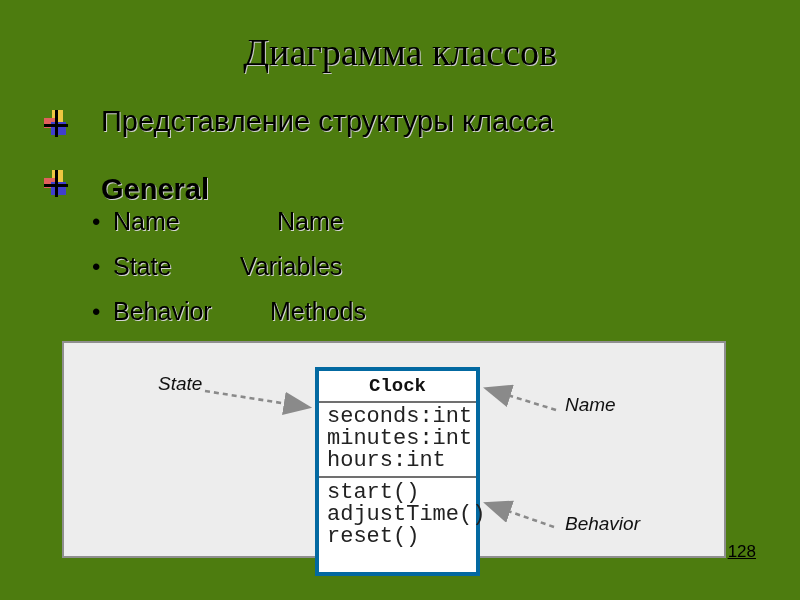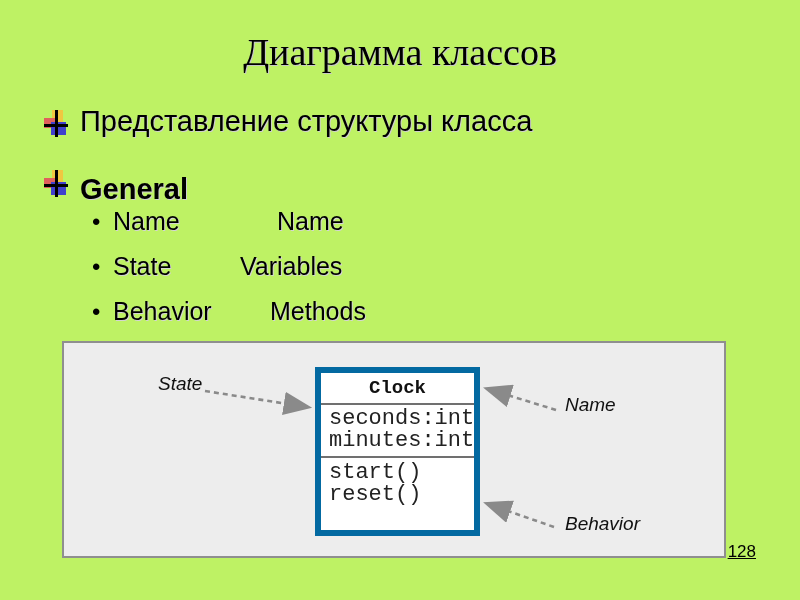--- a/index.html
+++ b/index.html
@@ -1,27 +1,27 @@
 <!DOCTYPE html>
 <html><head>
 <meta charset="utf-8">
 <style>
   html,body { margin:0; padding:0; background:#fff; }
   .slide {
-    position:relative; width:800px; height:600px; background:#bef264;
+    position:relative; width:800px; height:600px; background:#4d7c0f;
     font-family:"Liberation Sans", sans-serif; overflow:hidden;
   }
   .title {
     position:absolute; top:30px; left:0; width:100%; margin:0;
     text-align:center; font-family:"Liberation Serif", serif;
     font-weight:400; font-size:38px; color:#000;
     text-shadow:1px 1px 0 #c9c9c9;
   }
   
-  .l1 { position:absolute; left:44px; display:flex; align-items:center; }
+  .l1 { position:absolute; left:44px; display:flex; align-items:center;gap:21px; }
   .l1 .l1-text, .l1 .c1, .l1 .c2 {
     font-size:29px; color:#000; text-shadow:1px 1px 0 #cfcfcf; white-space:pre;
   }
   .l1-icon { width:24px; height:27px; margin-right:12px; flex:0 0 auto; position:relative; top:2px; }
   .row1 { top:105px; }
   .row2 { top:157px; }
   .row2 .c1, .row2 .c2 { font-weight:bold; }
   .row2 .c1 { width:192px;margin-top:16px; }
   .l2 { position:absolute; left:92px; display:flex; align-items:center; }
   .l2 .dot { width:21px; font-size:24px; color:#000; }
@@ -30,21 +30,21 @@
   .sub2 { top:252px; } .sub2 .c1 { width:127px; }
   .sub3 { top:297px; } .sub3 .c1 { width:157px; }
   
   .panel {
     position:absolute; left:62px; top:341px; width:664px; height:217px;
     background:#ededed; border:2px solid #8f8f8f; box-sizing:border-box;
   }
   .arrows { position:absolute; left:0; top:0; width:660px; height:213px; }
   .uml {
     position:absolute; left:251px; top:24px; width:165px;
-    background:#ffffff; border:6px solid #0369a1; box-sizing:border-box;
+    background:#ffffff; border:4px solid #0369a1; box-sizing:border-box;
   }
   .uml-title {
     height:30px; line-height:30px; text-align:center;
     font-family:"Liberation Mono", monospace; font-weight:bold; font-size:19px; color:#111;
     border-bottom:2px solid #707070;
   }
   .uml-attrs { border-bottom:2px solid #707070; padding:3px 0 4px 8px; }
   .uml-methods { padding:4px 0 24px 8px; }
   .uml-attrs div, .uml-methods div {
     font-family:"Liberation Mono", monospace; font-size:22px; line-height:22px; color:#222;
@@ -122,23 +122,25 @@
       <line x1="141" y1="48" x2="243" y2="64" stroke="#8a8a8a" stroke-width="2.6" stroke-dasharray="5,4" marker-end="url(#ah)"></line>
       <line x1="492" y1="67" x2="424" y2="46" stroke="#8a8a8a" stroke-width="2.6" stroke-dasharray="5,4" marker-end="url(#ah)"></line>
       <line x1="490" y1="184" x2="424" y2="161" stroke="#8a8a8a" stroke-width="2.6" stroke-dasharray="5,4" marker-end="url(#ah)"></line>
     </svg>
 
     <div class="uml">
       <div class="uml-title">Clock</div>
       <div class="uml-attrs">
         <div>seconds:int</div>
         <div>minutes:int</div>
+        <div>hours:int</div>
       </div>
       <div class="uml-methods">
         <div>start()</div>
+        <div>adjustTime()</div>
         <div>reset()</div>
       </div>
     </div>
 
     <span class="lbl lbl-state">State</span>
     <span class="lbl lbl-name">Name</span>
     <span class="lbl lbl-behavior">Behavior</span>
   </div>
 
   <div class="pagenum">128</div>

